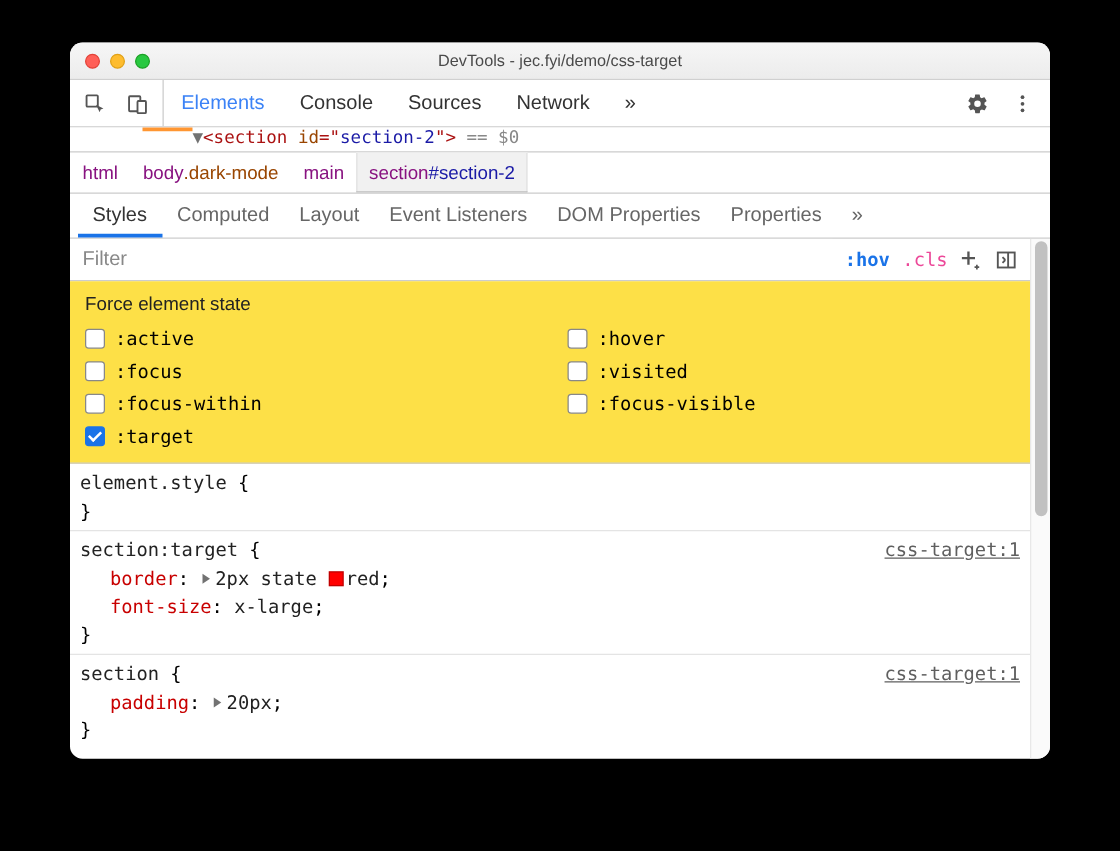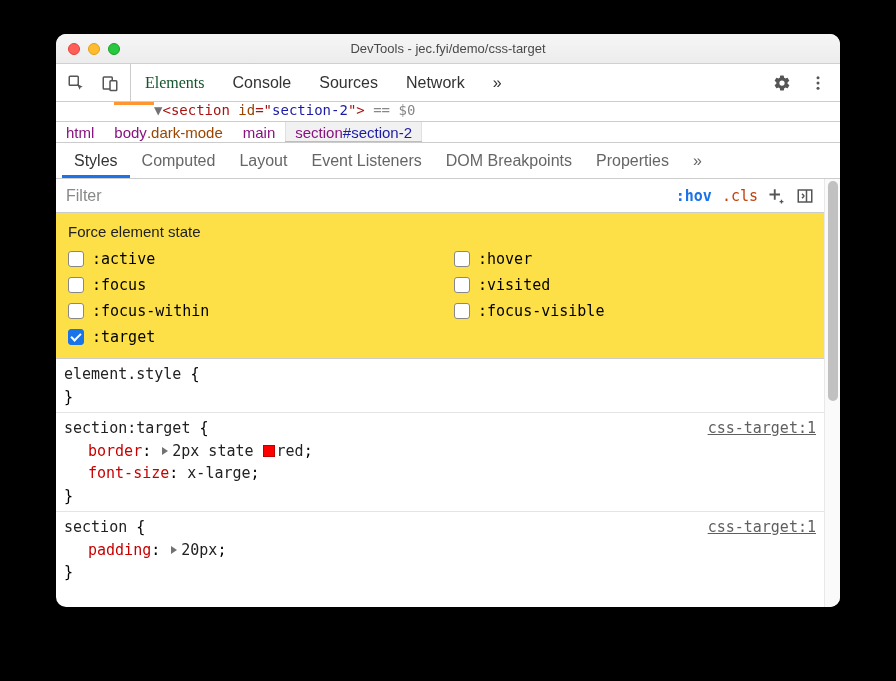--- a/index.html
+++ b/index.html
@@ -69,21 +69,21 @@
   display: flex; align-items: center; height: 100%; gap: 0;
 }
 .main-tabs .tab {
   padding: 0 14px;
   height: 100%;
   display: flex; align-items: center;
   font-size: 16px;
   color: #333;
   cursor: pointer;
 }
-.main-tabs .tab.active { color: #14532d; font-family: Liberation Serif, serif; }
+.main-tabs .tab.active { color: #3b82f6; }
 .toolbar-right {
   margin-left: auto;
   display: flex; align-items: center; gap: 16px;
   padding: 0 12px;
 }
 .more-chevrons { font-size: 16px; color: #333; }
 .dom-row {
   height: 19px;
   background: #fff;
   padding-left: 58px;
@@ -99,21 +99,21 @@
   display: inline-block;
   height: 4px;
   width: 40px;
   vertical-align: top;
   margin-top: -1px;
 }
 .dom-row .attr { color: #994500; }
 .dom-row .str { color: #1a1aa6; }
 .dom-row .eqdollar { color: #888; }
 .breadcrumbs {
-  height: 22px;
+  height: 34px;
   border-top: 1px solid #ccc;
   border-bottom: 1px solid #ccc;
   background: #fff;
   display: flex;
   align-items: stretch;
   font-size: 15px;
   flex-shrink: 0;
 }
 .crumb {
   padding: 0 10px;
@@ -186,21 +186,21 @@
   outline: none;
 }
 .filter-input::placeholder { color: #888; }
 .filter-actions {
   display: flex; align-items: center; gap: 10px;
   padding: 0 10px;
   font-family: Menlo, Consolas, monospace;
   font-size: 15px;
 }
 .hov { color: #1a73e8; font-weight: bold; }
-.cls { color: #c2410c; }
+.cls { color: #ec4899; }
 .small-icon { width: 18px; height: 18px; color: #555; }
 .small-icon svg { width: 18px; height: 18px; }
 .force-state {
   background: #fde047;
   border-bottom: 1px solid #ccc;
   padding: 10px 12px 12px;
 }
 .force-state-title {
   font-size: 15px;
   color: #222;
@@ -343,21 +343,21 @@
         <span>section</span>
         <span class="id">#section-2</span>
       </div>
   </div>
 
   <div class="sidebar-tabs">
     <div class="stab active">Styles</div>
     <div class="stab">Computed</div>
     <div class="stab">Layout</div>
     <div class="stab">Event Listeners</div>
-    <div class="stab">DOM Breakpoints</div>
+    <div class="stab">DOM Properties</div>
     <div class="stab">Properties</div>
     <div class="stab more-chevrons">»</div>
   </div>
 
   <div class="content">
     <div class="content-inner">
 
       <div class="filter-row">
         <input class="filter-input" placeholder="Filter" style="">
         <div class="filter-actions">

